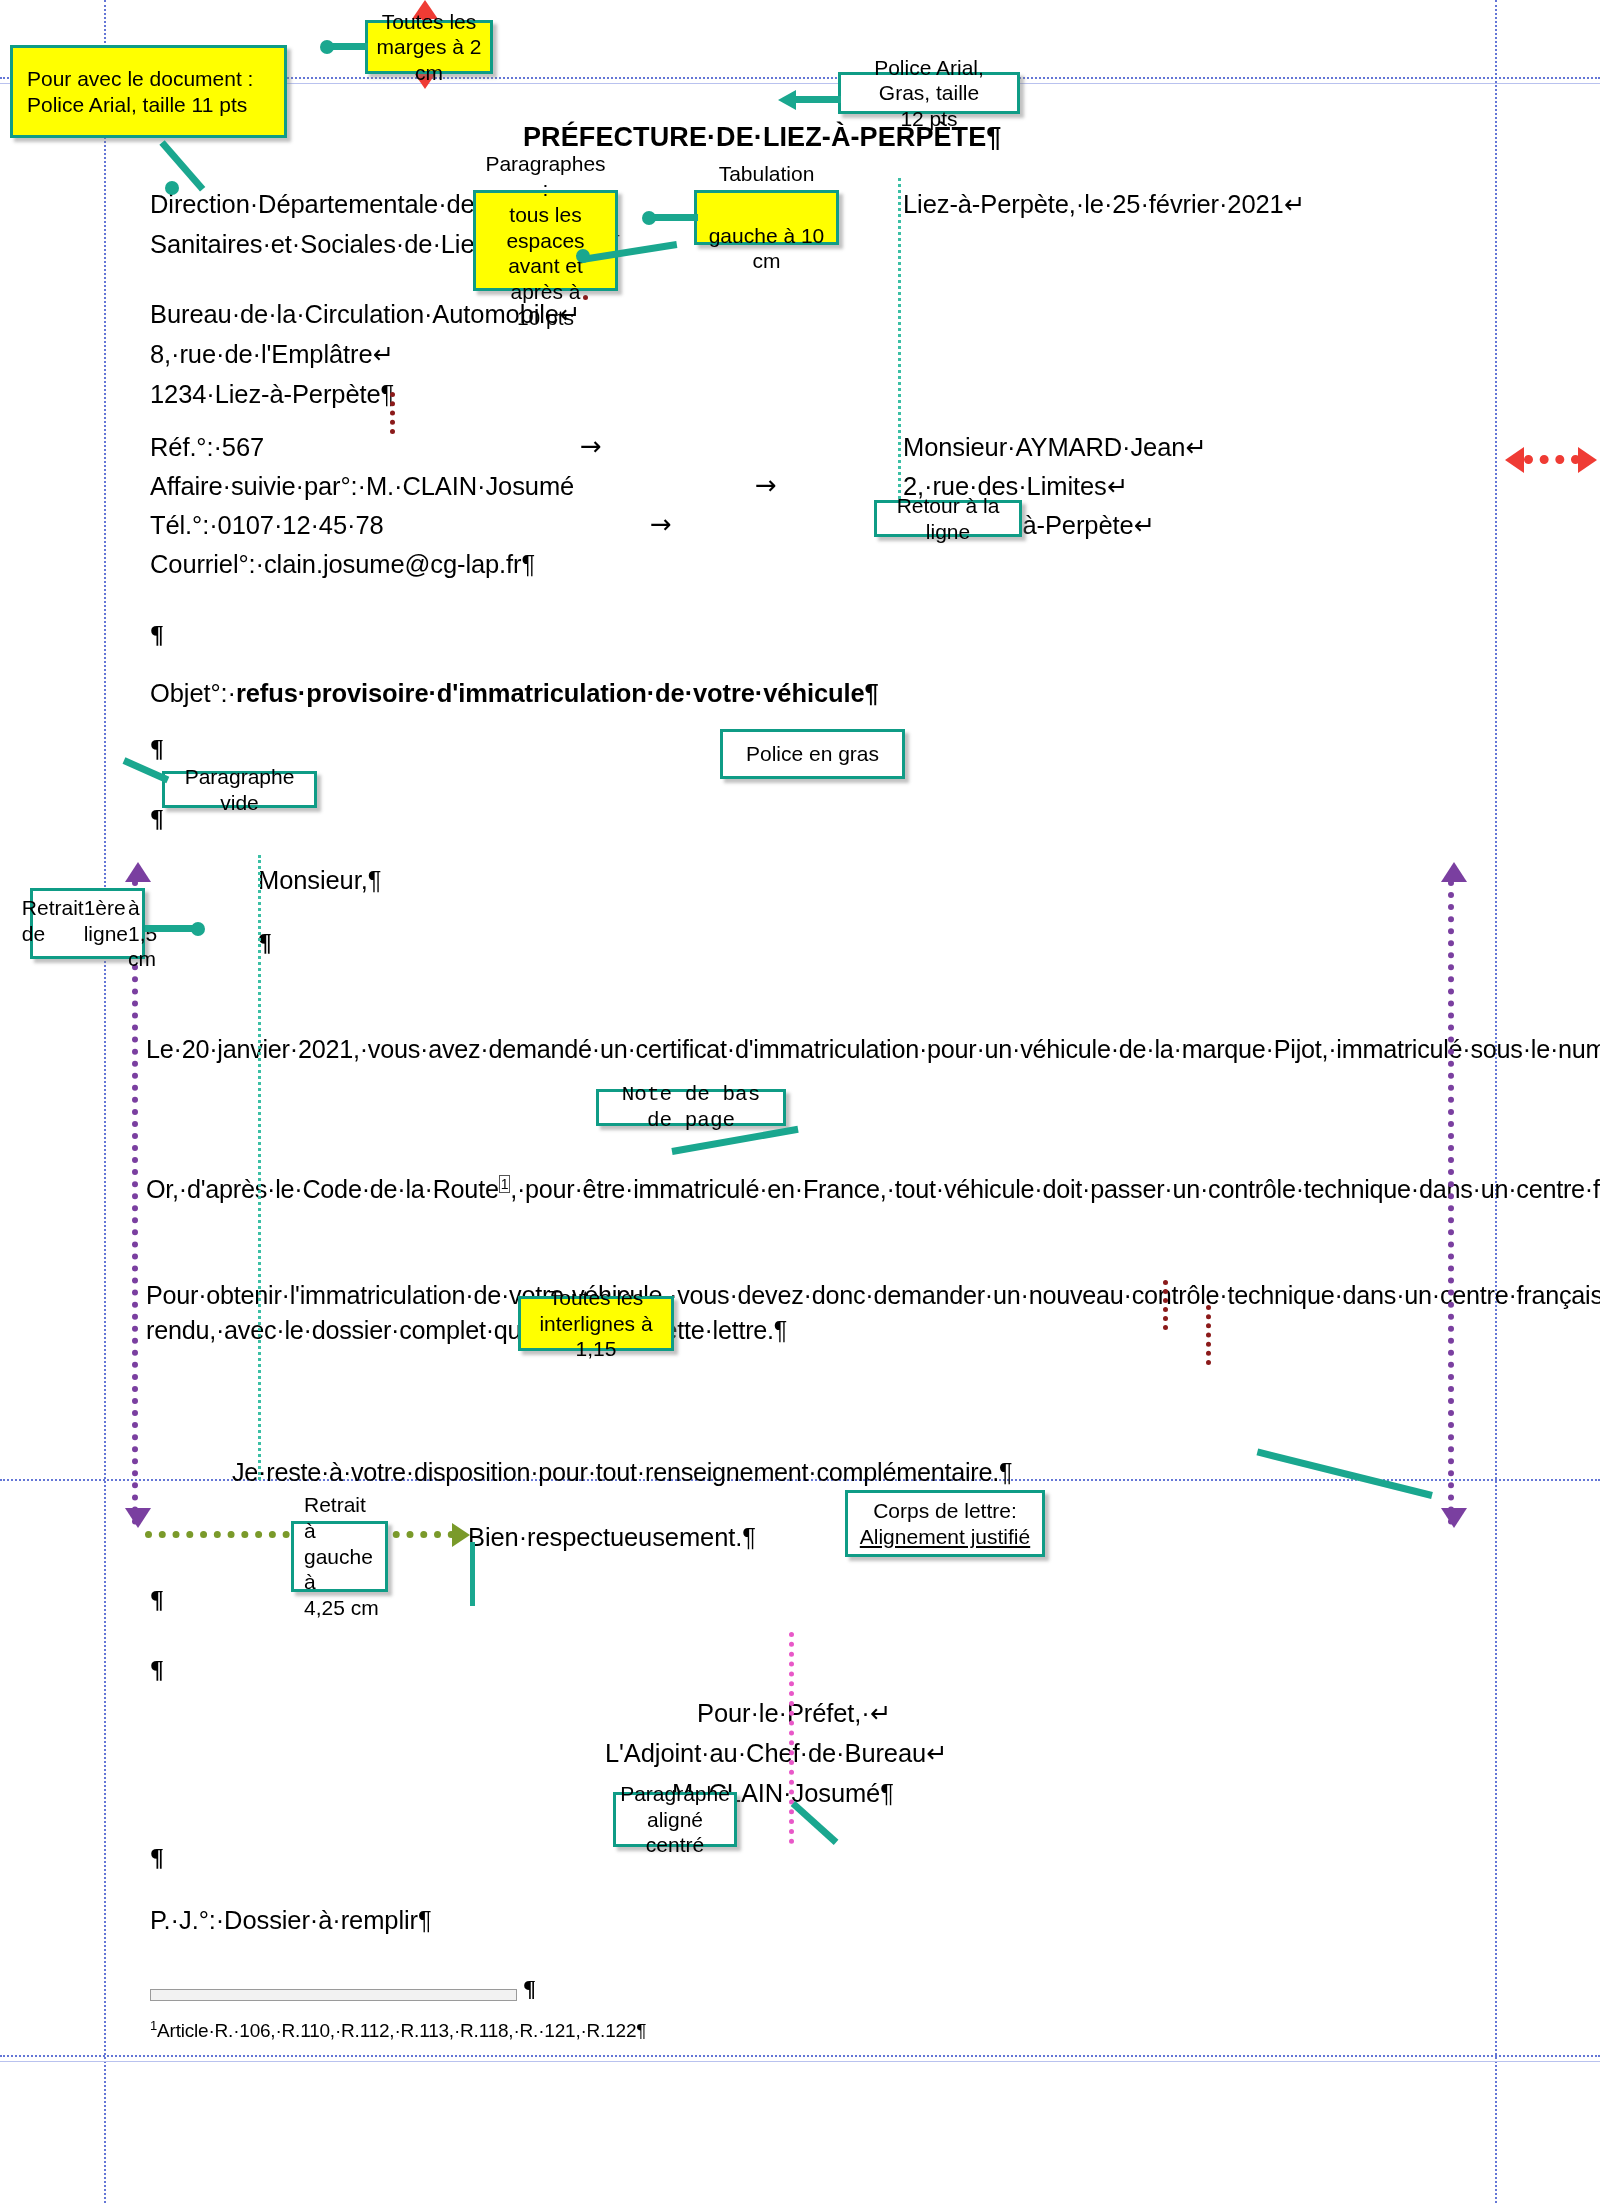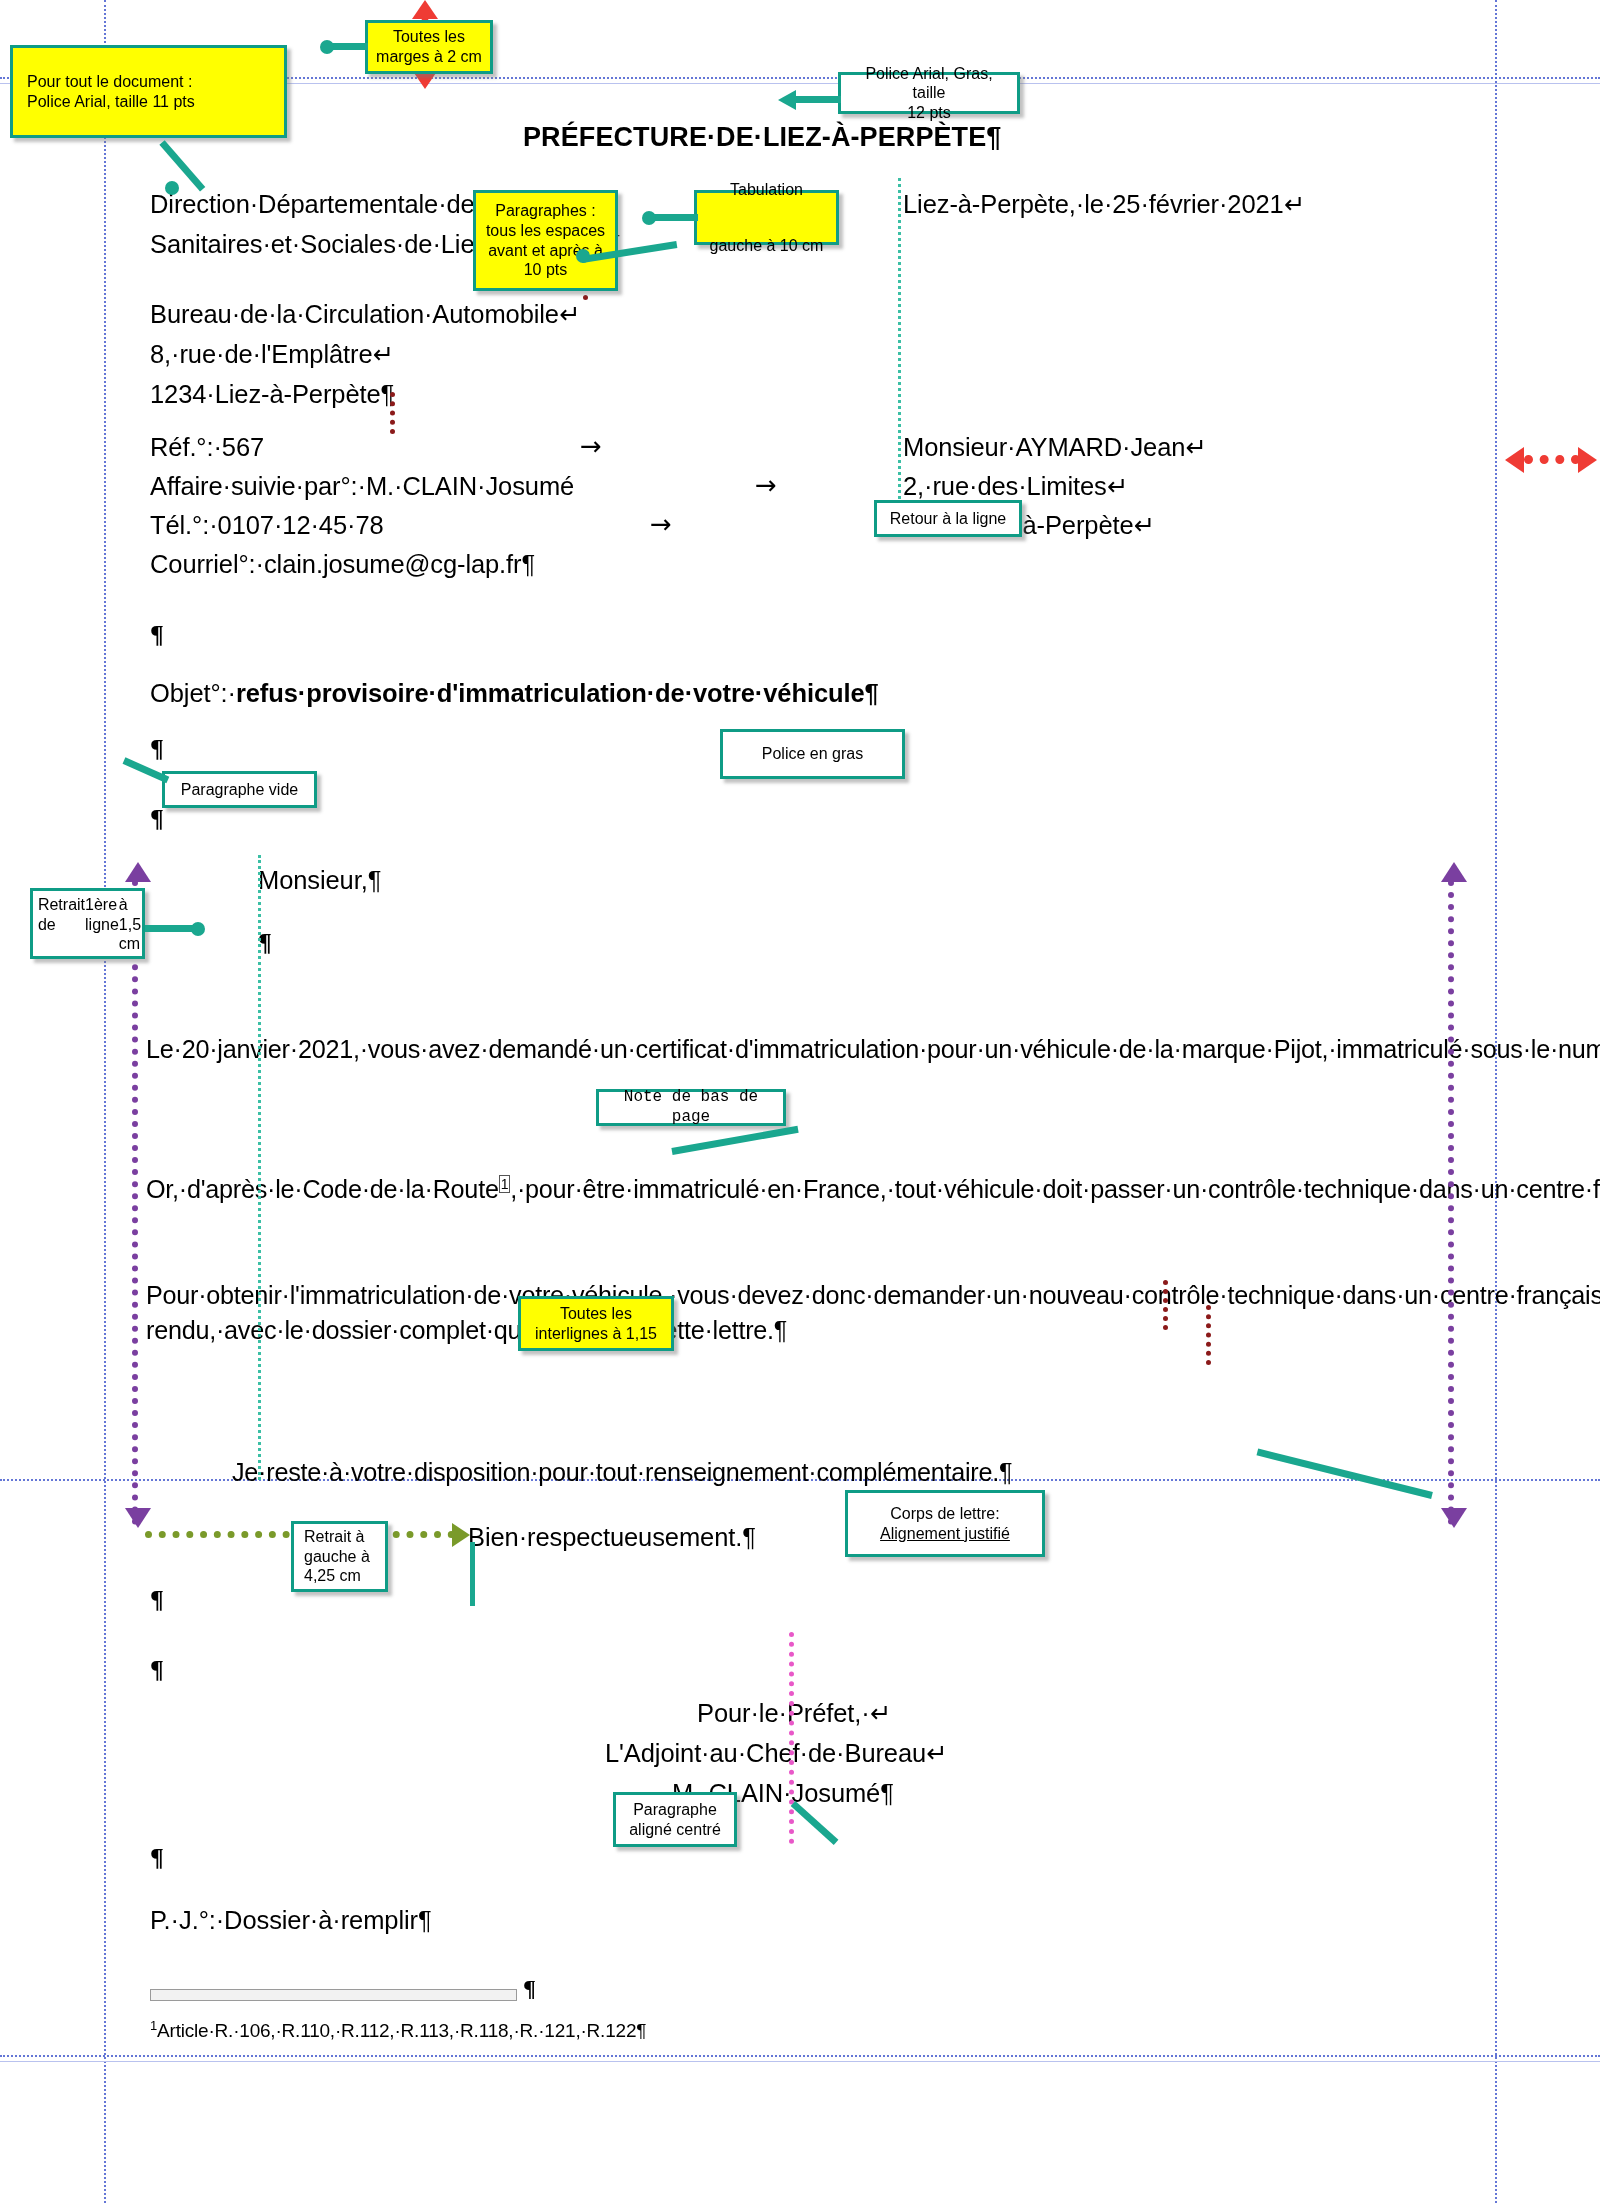--- a/index.html
+++ b/index.html
@@ -24,21 +24,21 @@
   .pilcrow{font-family:"Liberation Serif","DejaVu Serif",serif;font-weight:bold;}
 
   
   .para{position:absolute;font-size:25.2px;line-height:1.385;text-align:justify;
         text-align-last:left;letter-spacing:-.25px;word-spacing:-.5px;}
   .para .ind{display:inline-block;width:86px;}
 
   
   .callout{position:absolute;box-sizing:border-box;display:flex;align-items:center;
            justify-content:center;text-align:center;border:3px solid #0f9c86;
-           font-size:16px;line-height:1.22;padding:4px 6px;
+           font-size:21px;line-height:1.22;padding:4px 6px;
            box-shadow:4px 4px 3px rgba(120,120,120,.45);}
   .callout.yellow{background:#ffff00;}
   .callout.white{background:#ffffff;}
   .callout span{display:block;}
   .u{text-decoration:underline;}
 
   
   .lead{position:absolute;background:#1aa78f;}
   .leaddot{position:absolute;width:14px;height:14px;border-radius:50%;background:#1aa78f;}
   .leaddiag{position:absolute;height:7px;background:#1aa78f;transform-origin:0 50%;}
@@ -173,21 +173,21 @@
   <div class="ah ah-down-pur" style="left:125px;top:1508px;"></div>
   <div class="ah ah-up-pur" style="left:1441px;top:862px;"></div>
   <div class="ah ah-down-pur" style="left:1441px;top:1508px;"></div>
 
   <div class="dot-green-h" style="left:145px;top:1531px;width:310px;"></div>
   <div class="ah ah-right-grn" style="left:452px;top:1523px;"></div>
 
   <div class="dot-pink" style="left:789px;top:1632px;height:212px;"></div>
 
   <div class="callout yellow" style="left:10px;top:45px;width:277px;height:93px;flex-direction:column;align-items:flex-start;text-align:left;padding-left:14px;">
-    <span>Pour tout le document :</span>
+    <span>Pour avec le document :</span>
     <span>Police Arial, taille 11 pts</span>
   </div>
   <div class="leaddiag" style="left:162px;top:139px;width:62px;transform:rotate(49deg);"></div>
   <div class="leaddot" style="left:165px;top:181px;"></div>
 
   <div class="callout yellow" style="left:365px;top:20px;width:128px;height:54px;flex-direction:column;">
     <span>Toutes les</span>
     <span>marges à 2 cm</span>
   </div>
   <div class="lead" style="left:328px;top:43px;width:40px;height:7px;"></div>

